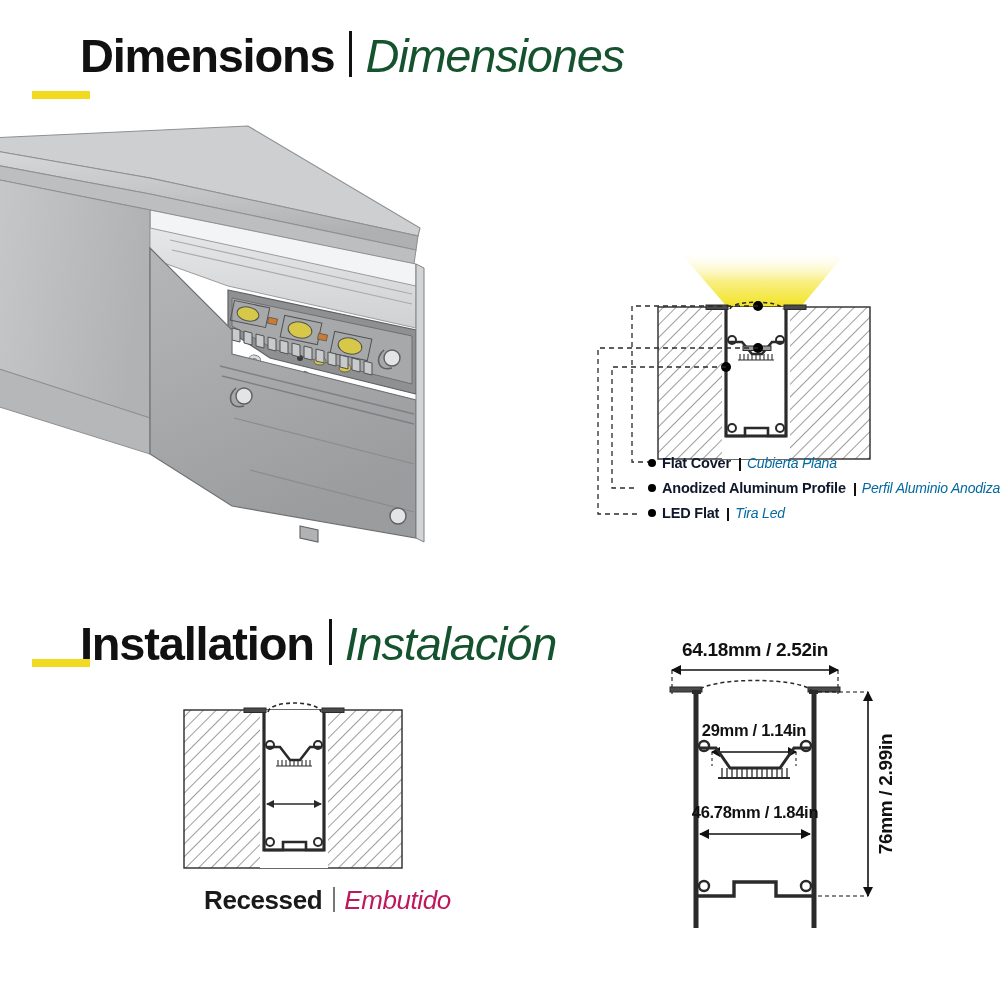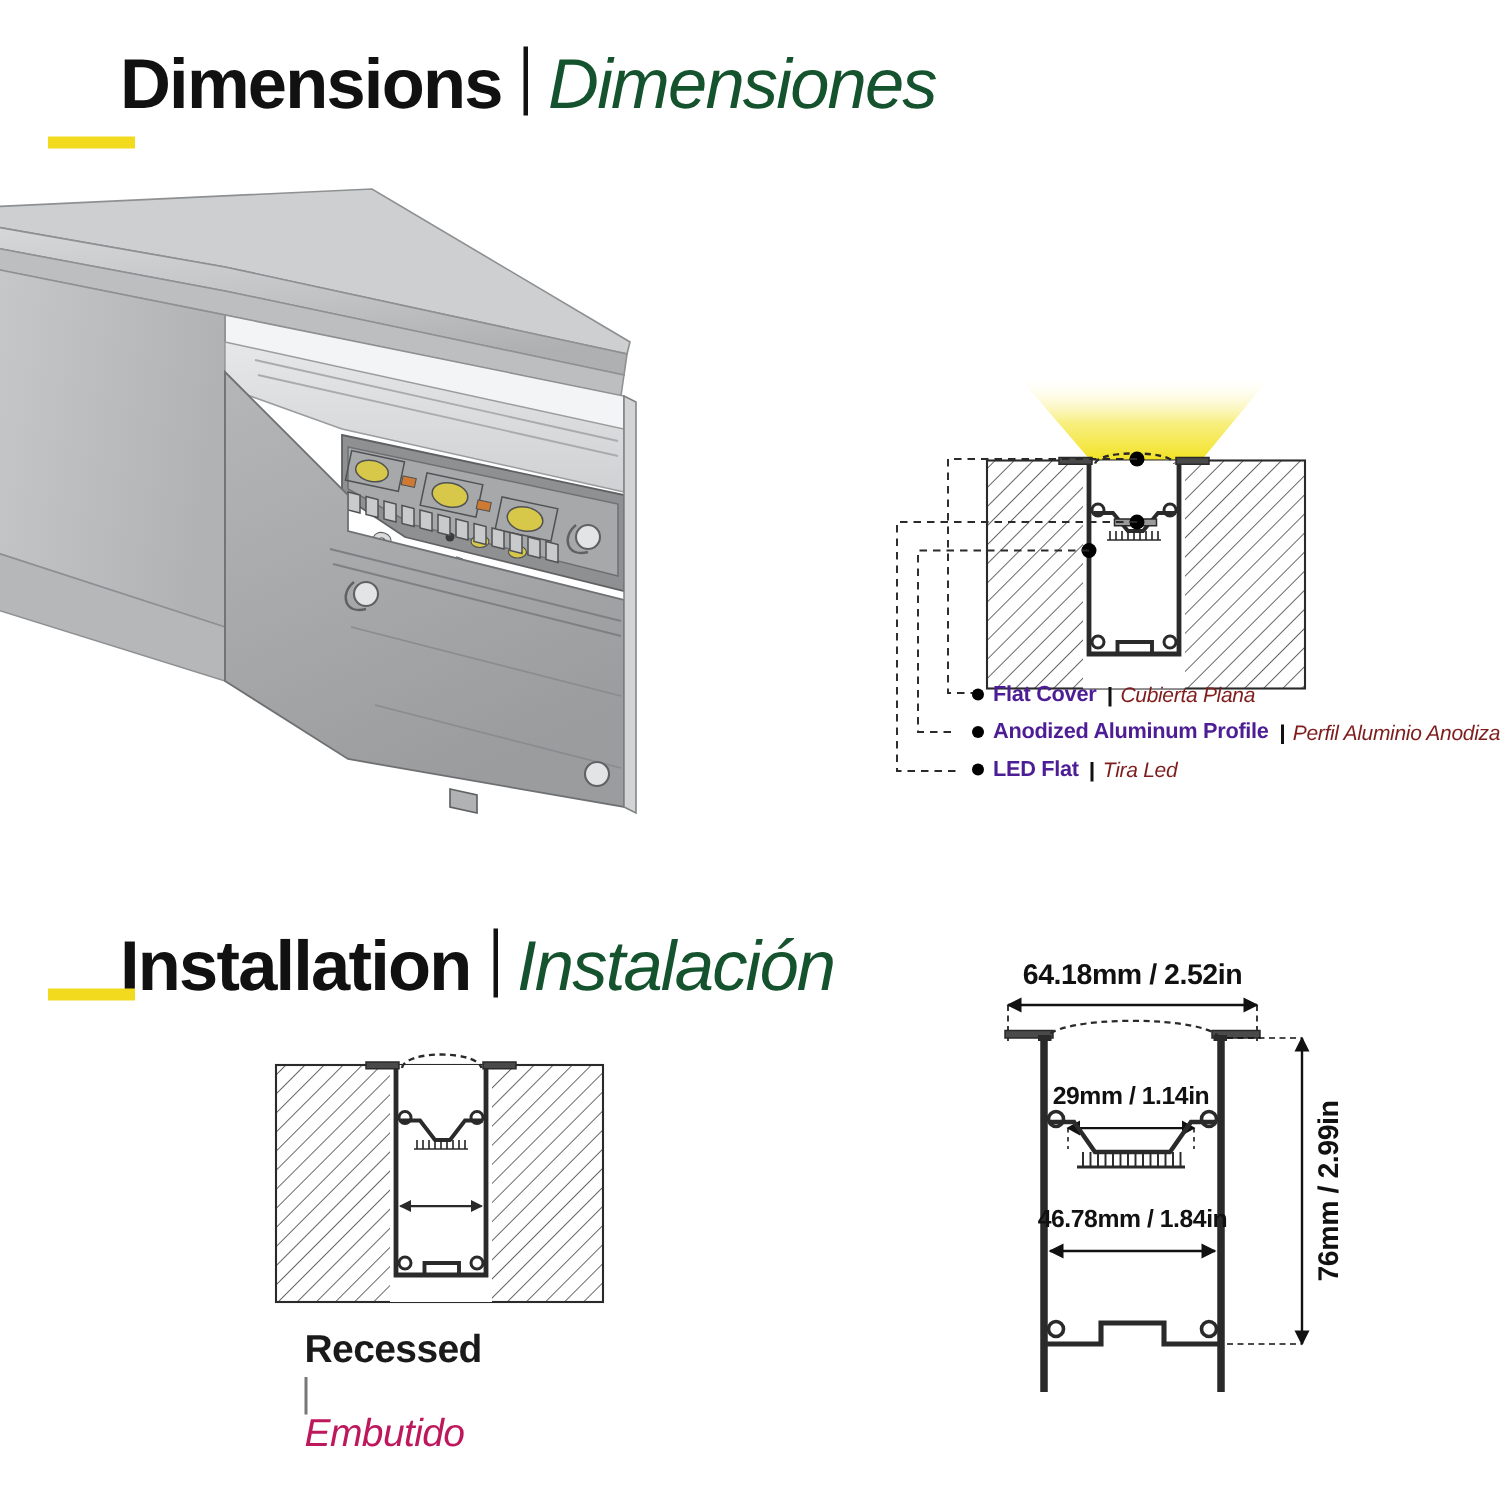--- a/index.html
+++ b/index.html
@@ -99,36 +99,36 @@
     width: 8px;
     height: 8px;
     border-radius: 50%;
     background: #000000;
     margin-right: 6px;
     flex: 0 0 auto;
   }
   .callout-en {
     font-size: 14.5px;
     font-weight: bold;
-    color: #4c1d95;
+    color: #0f172a;
     letter-spacing: -0.2px;
   }
   .callout-pipe {
     display: inline-block;
     width: 2px;
     height: 13px;
     background: #111111;
     margin: 0 6px 0 8px;
     position: relative;
     top: 2px;
   }
   .callout-es {
     font-size: 14px;
     font-style: italic;
-    color: #7f1d1d;
+    color: #0369a1;
     letter-spacing: -0.2px;
   }
 
   
   .canvas {
     position: absolute;
     overflow: visible;
   }
 
   .dim-text {
@@ -367,21 +367,21 @@
 
   <g stroke="#2a2a2a" stroke-width="1.5" fill="none">
     <line x1="97" y1="112" x2="151" y2="112"></line>
     <path d="M 104,108 L 96,112 L 104,116 Z" fill="#2a2a2a" stroke="none"></path>
     <path d="M 144,108 L 152,112 L 144,116 Z" fill="#2a2a2a" stroke="none"></path>
   </g>
 
   <path d="M 94,158 L 113,158 L 113,150 L 136,150 L 136,158 L 154,158" fill="none" stroke="#2a2a2a" stroke-width="2.6"></path>
 </svg>
 
-<div class="sub-label" style="left:192px; top:884px;flex-direction:column;">
+<div class="sub-label" style="left:204px; top:884px;">
   <span class="sub-en">Recessed</span>
   <span class="sub-pipe"></span>
   <span class="sub-es">Embutido</span>
 </div>
 
 <svg class="canvas" style="left:630px; top:638px; width:300px; height:290px;" viewBox="0 0 300 290">
 
   <text class="dim-text" x="125" y="18" text-anchor="middle">64.18mm / 2.52in</text>
   <g stroke="#111111" stroke-width="1.6" fill="none">
     <line x1="42" y1="32" x2="208" y2="32"></line>

